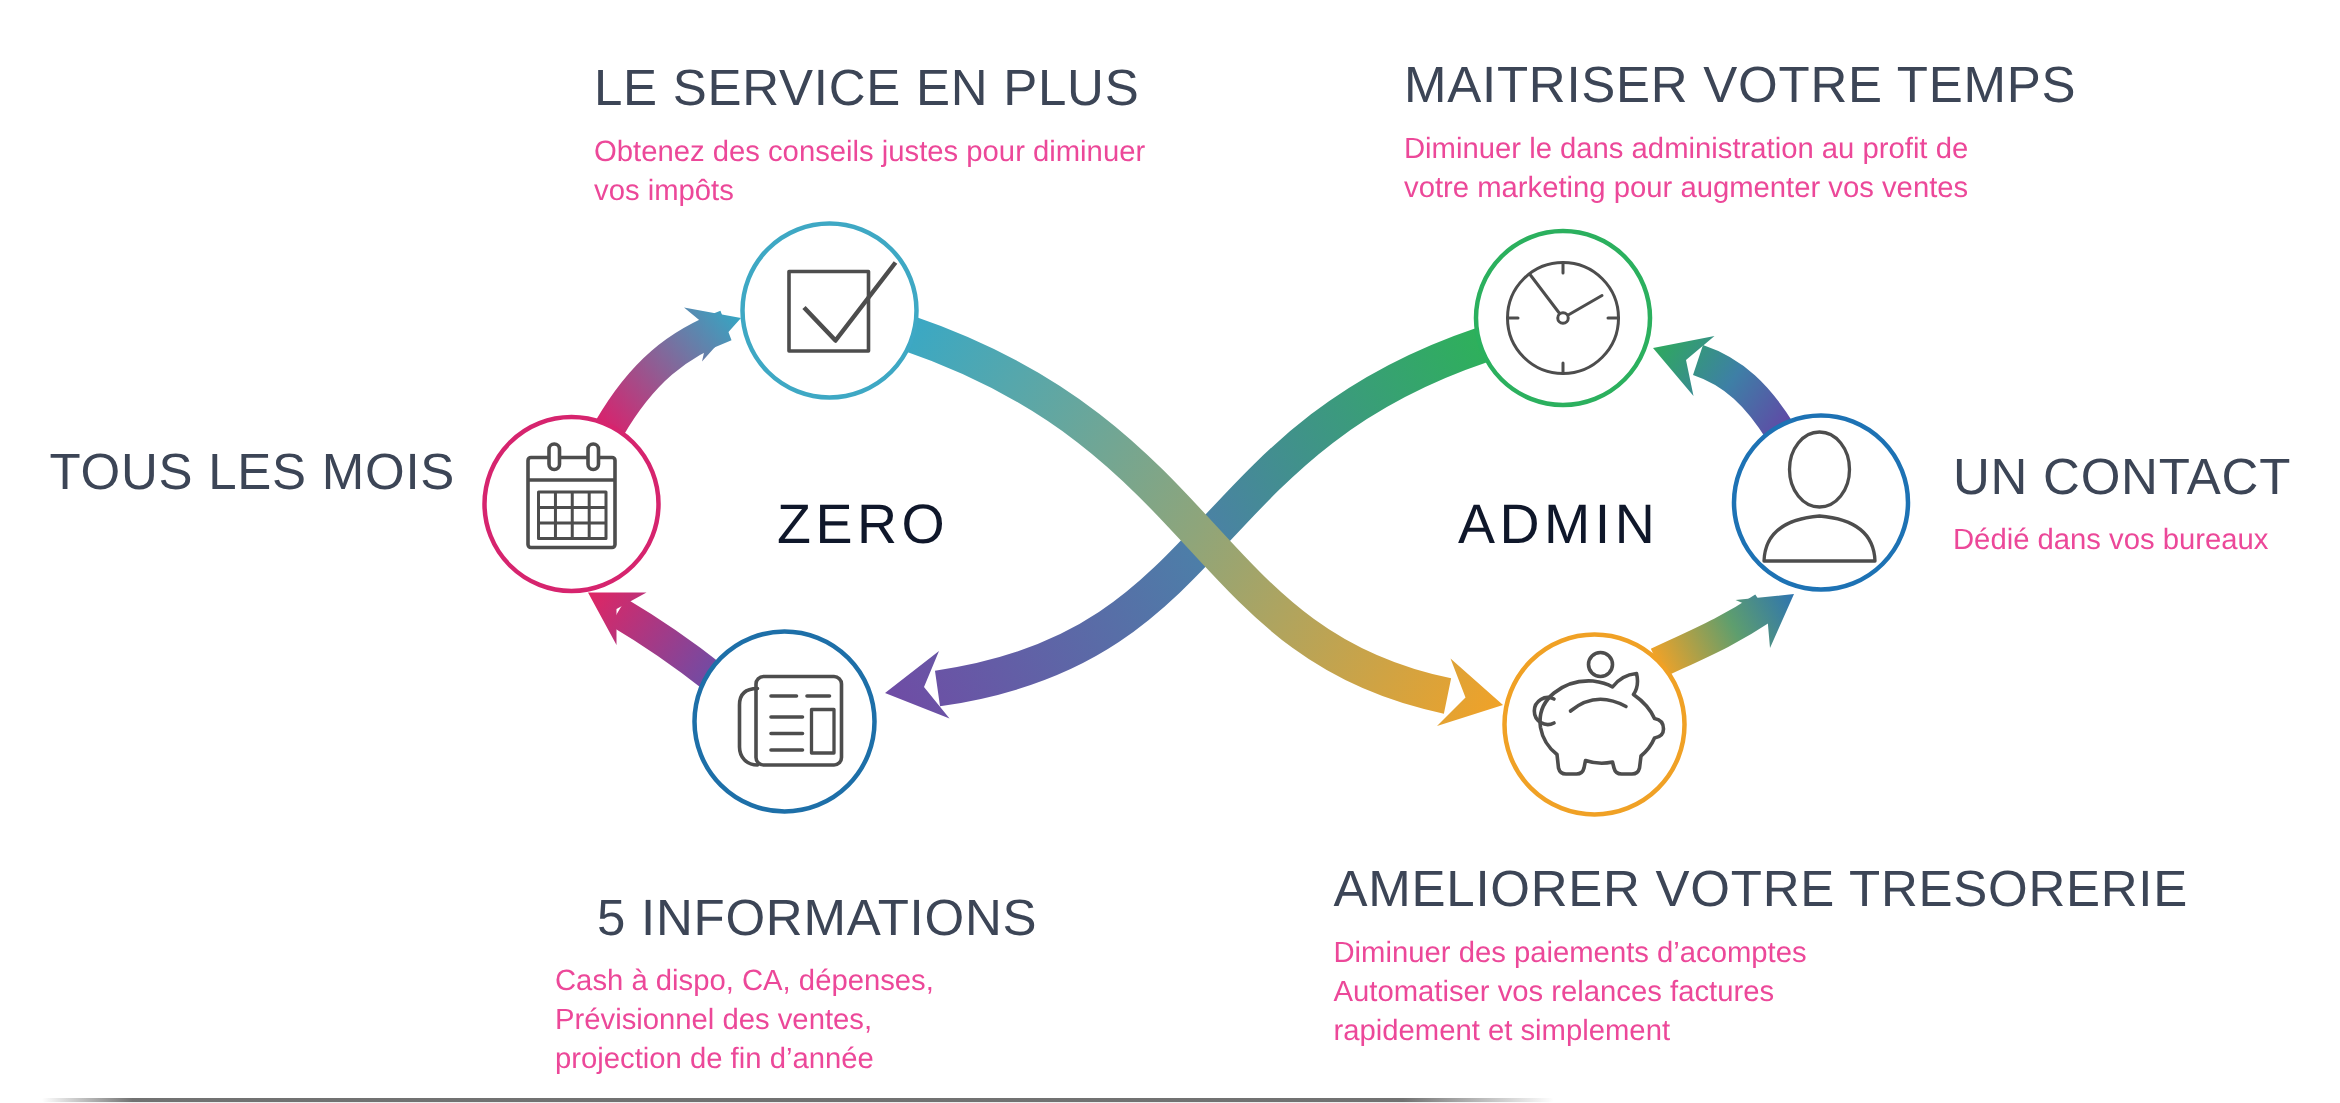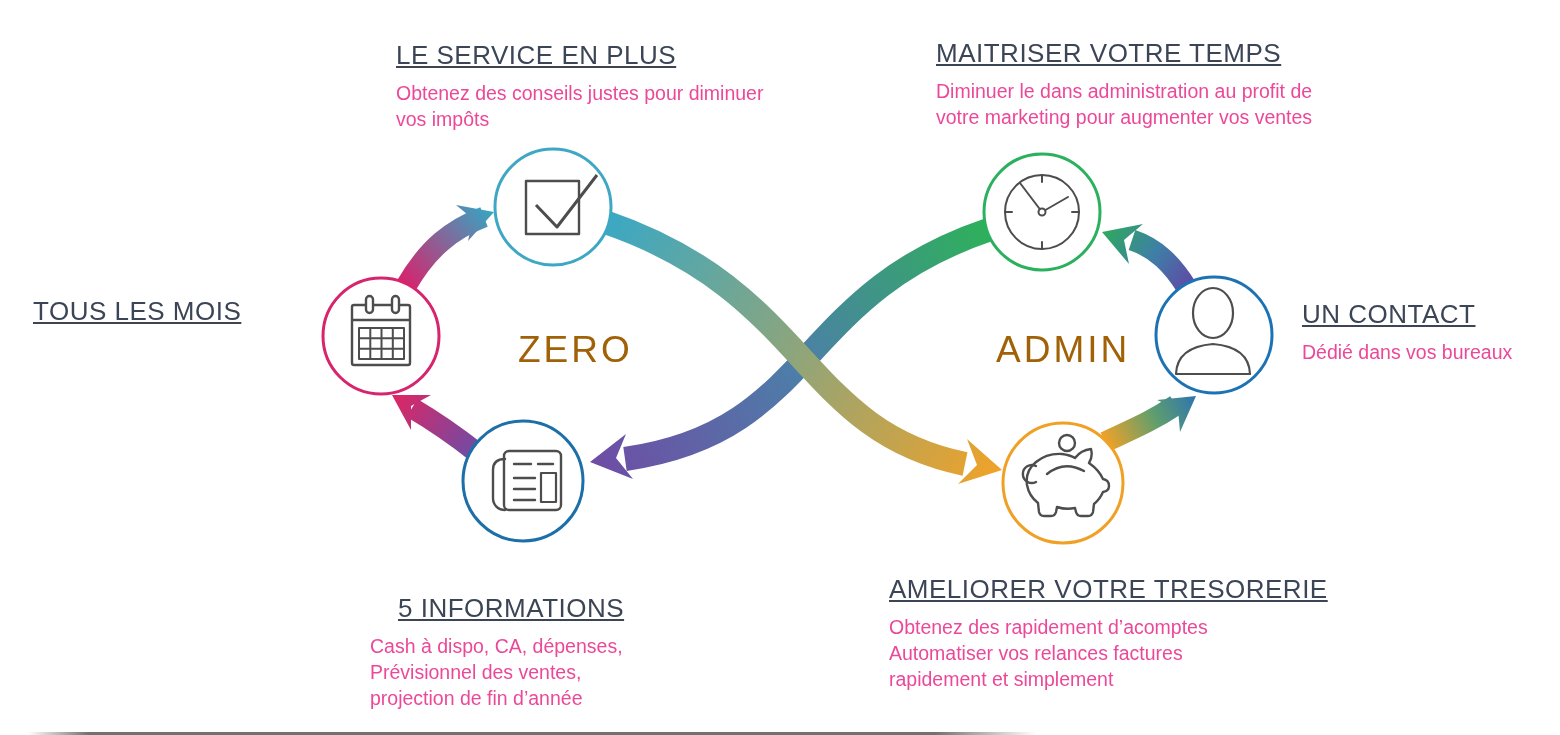--- a/index.html
+++ b/index.html
@@ -3,31 +3,31 @@
 <meta charset="utf-8">
 <style>
   html,body { margin:0; padding:0; background:#ffffff; }
   .stage {
     position:relative; width:1560px; height:735px; background:#ffffff;
     font-family:"Liberation Sans", sans-serif; overflow:hidden;
   }
   .stage svg.flow { position:absolute; left:0; top:0; }
   .block { position:absolute; }
   .block h2 {
-    margin:0; font-size:26px; font-weight:400; color:#3C4556;
-    letter-spacing:0.5px; white-space:nowrap;text-decoration:underline;
+    margin:0; font-size:34px; font-weight:400; color:#3C4556;
+    letter-spacing:0.5px; white-space:nowrap;
   }
   .block .sub {
     margin-top:9px; font-size:19.5px; font-weight:400; color:#ec4899;
     line-height:26px; white-space:nowrap;
   }
   .block .sub span { display:block; }
   .block.wide-lines .sub { line-height:31px; }
   .loop-label {
-    position:absolute; font-size:37px; font-weight:300; color:#a16207;
+    position:absolute; font-size:37px; font-weight:300; color:#0f172a;
     letter-spacing:3px; text-align:center; white-space:nowrap;
   }
   #block-infos h2 { margin-left:28px;margin-top:28px; }
   .bottom-divider {
     position:absolute; left:28px; bottom:0; width:1008px; height:3px;
     border-radius:2px;
     background:linear-gradient(to right, rgba(78,78,78,0), rgba(78,78,78,.8) 6%, rgba(78,78,78,.8) 90%, rgba(78,78,78,0));
   }
 </style>
 </head>
@@ -173,23 +173,23 @@
     <div class="sub">
       <span>Cash à dispo, CA, dépenses,</span>
       <span>Prévisionnel des ventes,</span>
       <span>projection de fin d’année</span>
     </div>
   </div>
 
   <div class="block" id="block-tresorerie" style="left:889px; top:574px;">
     <h2>AMELIORER VOTRE TRESORERIE</h2>
     <div class="sub">
-      <span>Obtenez des rapidement d’acomptes</span>
+      <span>Diminuer des paiements d’acomptes</span>
       <span>Automatiser vos relances factures</span>
       <span>rapidement et simplement</span>
     </div>
   </div>
 
   <div class="loop-label" style="left:518px; top:329px; width:112px;">ZERO</div>
-  <div class="loop-label" style="left:996px; top:329px; width:130px;">ADMIN</div>
+  <div class="loop-label" style="left:972px; top:329px; width:130px;">ADMIN</div>
 
   <div class="bottom-divider"></div>
 </div>
 
 </body></html>

